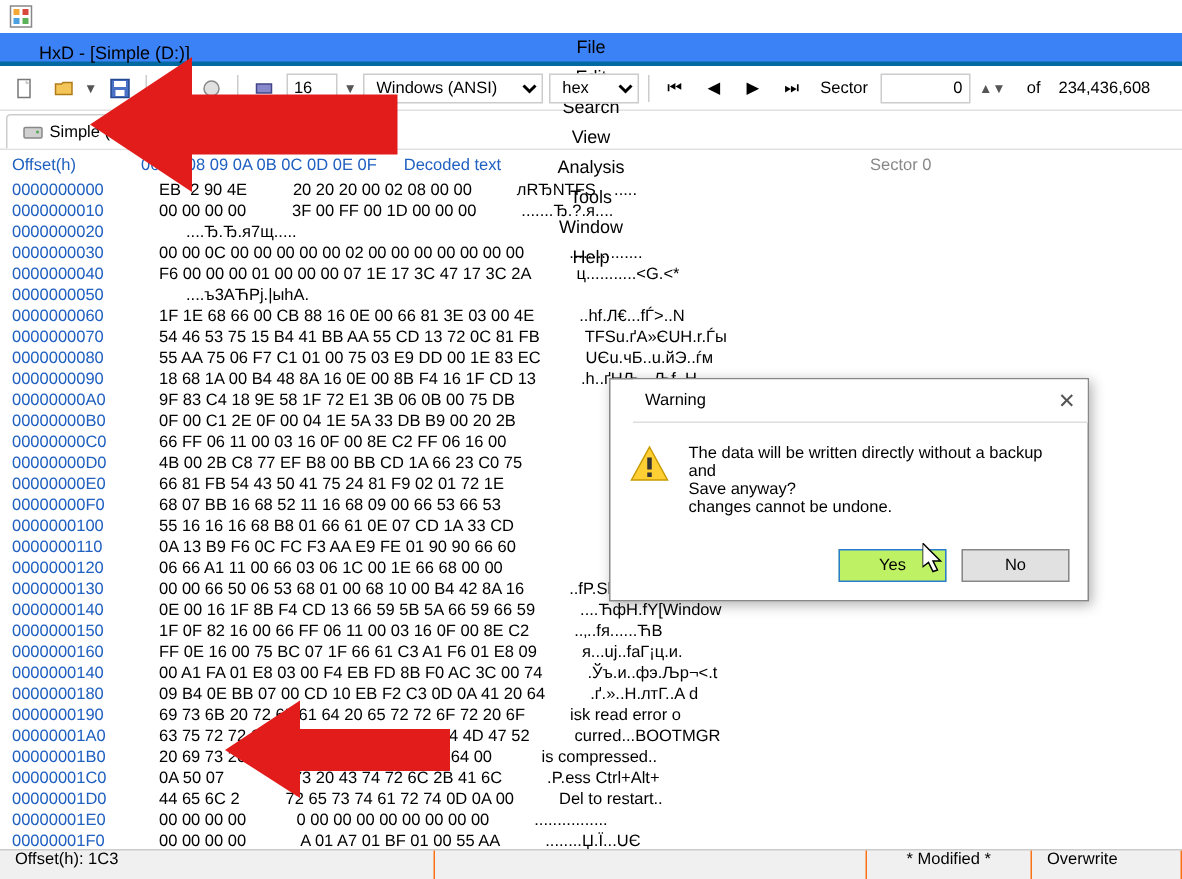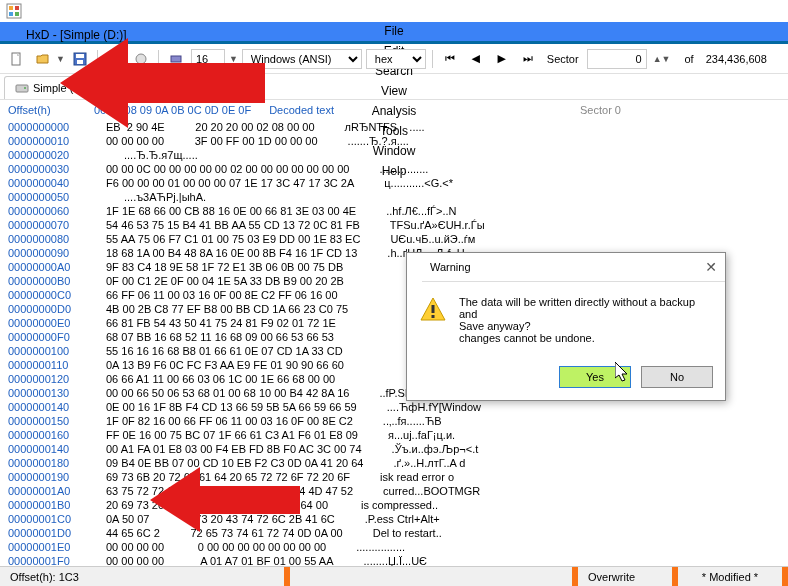--- a/index.html
+++ b/index.html
@@ -23,21 +23,21 @@
 .header-row { display: flex; margin-bottom: 4px; }
 .offset-header { width: 86px; color: #2060c0; font-weight: normal; }
 .hex-header { letter-spacing: 0; color: #2060c0; }
 .decoded-header { color: #2060c0; margin-left: 18px; text-align: center; }
 .sector-label { color: #888; position: absolute; left: 580px; }
 .row { display: flex; line-height: 14px; height: 14px; gap: 12px; }
 .offset { width: 86px; color: #2060c0; }
 .hex { white-space: pre; }
 .ascii { margin-left: 18px; white-space: pre; color: #000; }
 .statusbar { position: absolute; bottom: 0; left: 0; right: 0; height: 20px; background: #f0f0f0; border-top: 1px solid #ccc; display: flex; align-items: center; font-size: 11px; }
-.statusbar .cell { padding: 0 10px; border-right: 6px solid #f97316; height: 100%; display: flex; align-items: center; }
+.statusbar .cell { padding: 0 10px; border-right: 1px solid #f97316; height: 100%; display: flex; align-items: flex-start; }
 .arrow-overlay { position: absolute; pointer-events: none; z-index: 5; }
 .dialog { position: absolute; left: 406px; top: 252px; width: 320px; background: #fff; border: 1px solid #888; box-shadow: 2px 2px 8px rgba(0,0,0,0.3); z-index: 10; font-size: 11px; }
 .dialog .dlg-title { background: #fff; padding: 6px 8px; border-bottom: 1px solid #ddd; display: flex; justify-content: space-between; align-items: center; margin-left: 15px; }
 .dialog .dlg-title .close { cursor: pointer; font-size: 14px; color: #555; }
 .dialog .dlg-body { padding: 14px 12px; display: flex; gap: 12px; }
 .dialog .dlg-body .icon { width: 28px; height: 28px; flex-shrink: 0; }
 .dialog .dlg-buttons { display: flex; justify-content: flex-end; gap: 10px; padding: 8px 12px 12px; }
 .dialog .dlg-buttons button { width: 72px; height: 22px; font-size: 11px; border: 1px solid #888; background: #e1e1e1; cursor: pointer; }
 .dialog .dlg-buttons button.primary { background: #bef264; border: 1px solid #2b7cd3; }
 .cursor-overlay { position: absolute; z-index: 11; pointer-events: none; }
@@ -337,15 +337,15 @@
 <svg class="cursor-overlay" style="left:615px;top:362px" width="18" height="22">
   <polygon points="0,0 0,16 4,13 7,19 10,18 7,12 12,12" fill="#fff" stroke="#000" stroke-width="1"></polygon>
 </svg>
 
 <div class="statusbar">
   <div class="cell" style="flex:0 0 290px">
     <span>Offset(h):</span>&nbsp;
     <span>1C3</span>
   </div>
   <div class="cell" style="flex:1"></div>
+  <div class="cell" style="flex:0 0 110px;justify-content:center">* Modified *</div>
   <div class="cell" style="flex:0 0 100px">Overwrite</div>
-  <div class="cell" style="flex:0 0 110px;justify-content:center">* Modified *</div>
 </div>
 
 </body></html>

